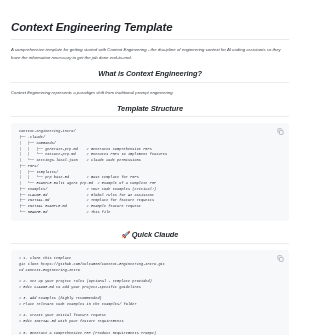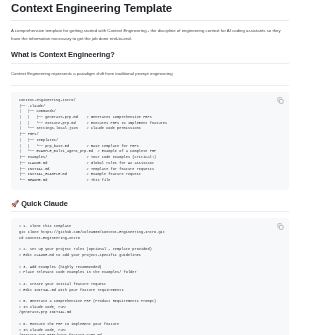--- a/index.html
+++ b/index.html
@@ -10,23 +10,24 @@
     background: #ffffff;
   }
   body {
     font-family: "Liberation Sans", sans-serif;
     color: #1f2328;
     -webkit-font-smoothing: antialiased;
   }
   .page {
     width: 300px;
     height: 335px;
-    padding: 1px 11px 0 11px;
+    padding: 20px 11px 0 11px;
     position: relative;
     overflow: hidden;
+    font-style: italic;
   }
 
   .doc-title {
     font-size: 11.5px;
     font-weight: bold;
     letter-spacing: -0.15px;
     color: #1f2328;
     line-height: 1.25;
     margin-bottom: 5px;
   }
@@ -45,20 +46,21 @@
     margin-bottom: 7px;
   }
 
   .h2 {
     font-size: 7.4px;
     font-weight: bold;
     color: #1f2328;
     letter-spacing: -0.05px;
     margin-bottom: 3px;
     line-height: 1.3;
+    text-align: center;
   }
   .h2-rule {
     height: 1px;
     background: #eaecef;
     margin: 3px 0 6px 0;
   }
 
   .h2-emoji {
     font-size: 6.6px;
     margin-right: 2px;
@@ -103,20 +105,21 @@
 
   <h1 class="doc-title">Context Engineering Template</h1>
   <div class="rule"></div>
 
   <p class="para">A comprehensive template for getting started with Context Engineering - the discipline of engineering context for AI coding assistants so they have the information necessary to get the job done end-to-end.</p>
 
   <h2 class="h2">What is Context Engineering?</h2>
   <div class="h2-rule"></div>
   <p class="para">Context Engineering represents a paradigm shift from traditional prompt engineering</p>
 
+  <h2 class="h2">Template Structure</h2>
   <div class="h2-rule"></div>
 
   <div class="codeblock">
     <pre>context-engineering-intro/
 ├── .claude/
 │   ├── commands/
 │   │   ├── generate-prp.md    # Generates comprehensive PRPs
 │   │   └── execute-prp.md     # Executes PRPs to implement features
 │   └── settings.local.json    # Claude Code permissions
 ├── PRPs/

